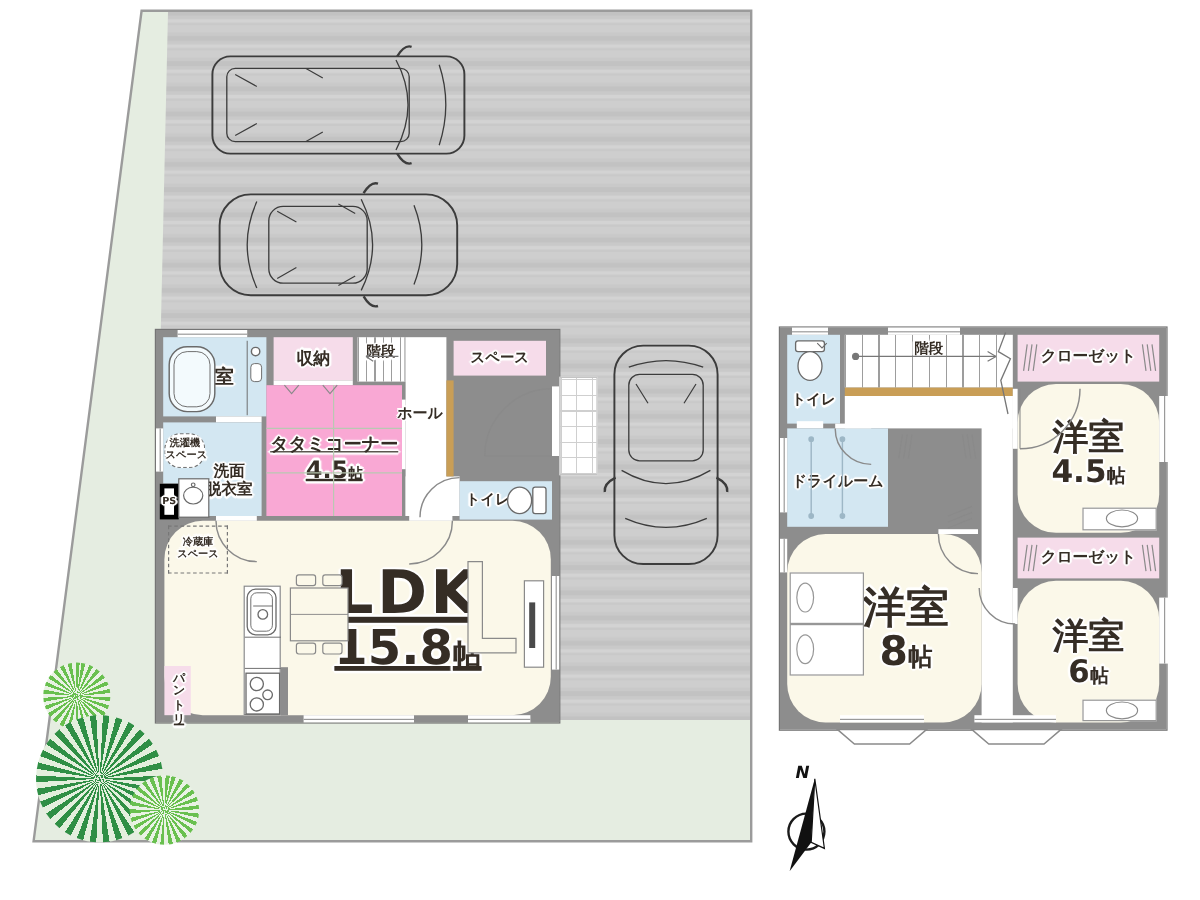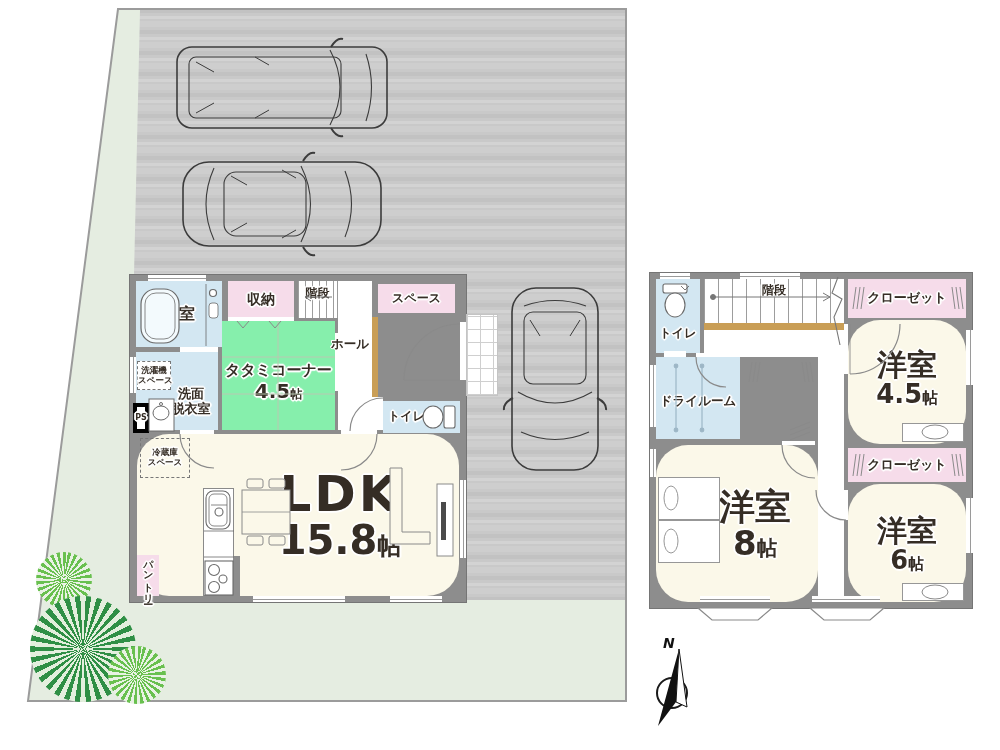--- a/index.html
+++ b/index.html
@@ -5,21 +5,21 @@
   html,body{margin:0;padding:0;background:#fff;}
   #canvas{position:relative;width:1000px;height:750px;background:#fff;overflow:hidden;
           font-family:"DejaVu Sans",sans-serif;color:#352d25;}
   svg{position:absolute;left:0;top:0;pointer-events:none;}
   .abs{position:absolute;}
   .room{position:absolute;display:flex;align-items:center;justify-content:center;
         flex-direction:column;box-sizing:border-box;}
   .c-blue{background:#d3e7f2;}
   .c-pink{background:#f6dcea;}
   .c-cream{background:#fbf8e9;border-radius:32px;}
-  .c-tatami{background:#86efac;}
+  .c-tatami{background:#f9a8d4;text-decoration:underline;}
   .c-white{background:#fff;}
   .c-wood{background:#c99e56;}
   .tile{background-color:#fff;
         background-image:repeating-linear-gradient(0deg,#cfcfcf 0 1px,transparent 1px 13px),
                          repeating-linear-gradient(90deg,#cfcfcf 0 1px,transparent 1px 13px);}
   .stairs1{background:repeating-linear-gradient(90deg,#9d9d9d 0 1px,transparent 1px 7px) #fff;}
   .stairs2{background:repeating-linear-gradient(90deg,#9d9d9d 0 1px,transparent 1px 14px) #fff;}
   .house{position:absolute;background:#8d8d8d;outline:1px solid #757575;}
   .lbl{font-weight:700;line-height:1.15;text-align:center;
        text-shadow:1px 0 0 #fff,-1px 0 0 #fff,0 1px 0 #fff,0 -1px 0 #fff,
@@ -137,30 +137,30 @@
       <span class="lbl" style="font-size:15px;">タタミコーナー</span>
       <span class="lbl t20"><span>4.5</span><span class="unit">帖</span></span>
     </div>
     <div class="gap" style="left:205px;top:58px;width:3px;height:58px;"></div>
 
     <div class="room c-blue" style="left:6px;top:77px;width:82px;height:78px;padding-left:28px;padding-top:22px;">
       <span class="lbl t13">洗面</span>
       <span class="lbl t13">脱衣室</span>
     </div>
 
-    <div class="dash" style="left:7px;top:86px;width:34px;height:29px;display:flex;flex-direction:column;justify-content:center;">
+    <div class="dash" style="left:7px;top:86px;width:34px;height:29px;display:flex;flex-direction:column;justify-content:center;border-radius:13px;">
       <span class="lbl t85">洗濯機</span>
       <span class="lbl t85">スペース</span>
     </div>
 
     <div class="room c-white" style="left:3px;top:128px;width:16px;height:30px;border:4px solid #000000;">
       <span class="lbl t8">PS</span>
     </div>
 
-    <div class="room c-cream" style="left:7px;top:159px;width:322px;height:162px;padding-left:84px;">
+    <div class="room c-cream" style="left:7px;top:159px;width:322px;height:162px;padding-left:84px;text-decoration:underline;">
       <span class="lbl big1">LDK</span>
       <span class="lbl big2"><span>15.8</span><span class="unit">帖</span></span>
     </div>
     <div class="gap" style="left:50px;top:155px;width:34px;height:4px;"></div>
     <div class="gap" style="left:211px;top:155px;width:36px;height:4px;"></div>
 
     <div class="dash" style="left:10px;top:163px;width:50px;height:40px;background:transparent;display:flex;flex-direction:column;justify-content:center;">
       <span class="lbl t85">冷蔵庫</span>
       <span class="lbl t85">スペース</span>
     </div>

